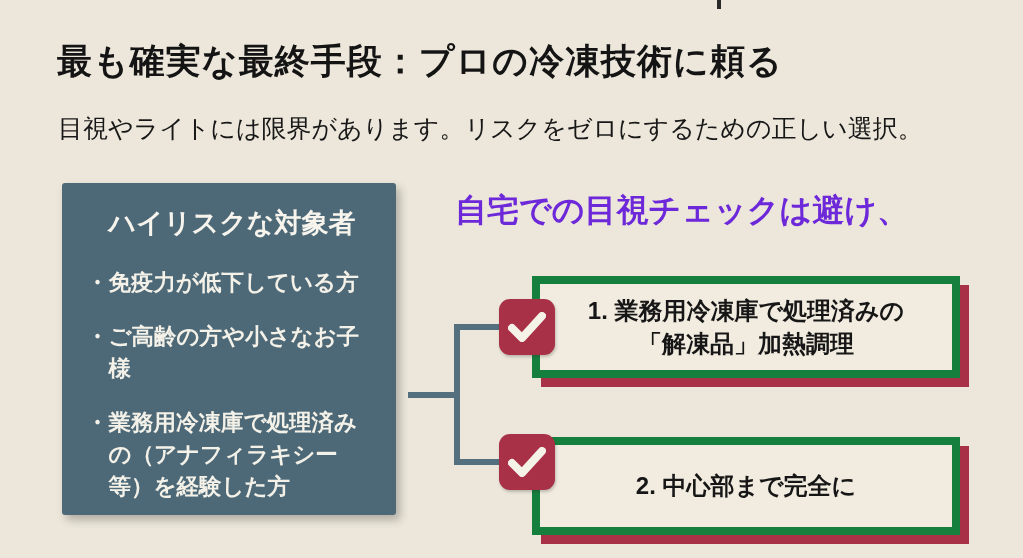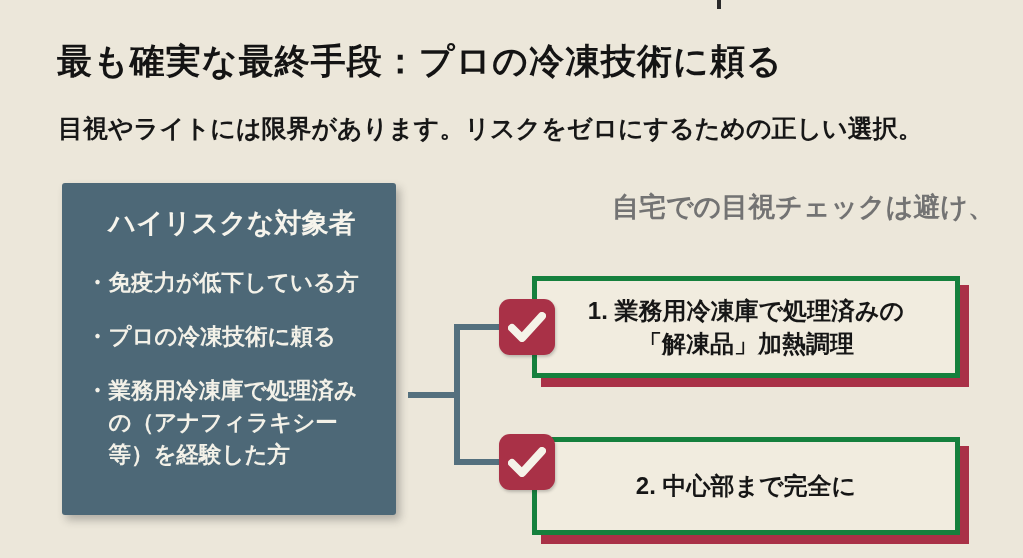--- a/index.html
+++ b/index.html
@@ -21,21 +21,21 @@
   
   .title{
     position:absolute;left:57px;top:40px;width:920px;
     font-family:"Liberation Serif","DejaVu Serif",serif;
     font-weight:700;font-size:35px;line-height:1.25;
     color:#141414;letter-spacing:1px;
     white-space:nowrap;
   }
   .subtitle{
     position:absolute;left:58px;top:112px;width:930px;
-    font-weight:700;font-size:25px;color:#171717;
+    font-weight:400;font-size:25px;color:#171717;
     white-space:nowrap;
   }
   
   .risk-panel{
     position:absolute;left:62px;top:183px;width:334px;height:332px;
     background:#4d6877;
     border-radius:3px;
     box-shadow:4px 5px 8px rgba(40,40,40,0.30);
     color:#f3f1e8;
     box-sizing:border-box;
@@ -50,33 +50,33 @@
   .risk-bullet{
     display:flex;
     font-weight:700;font-size:22.5px;line-height:1.42;
     margin-bottom:22px;
     color:#f3f1e8;
   }
   .risk-bullet .dot{flex:0 0 20px;}
   
   .instruction{
     position:absolute;left:455px;top:188px;width:540px;
-    font-weight:700;font-size:27px;line-height:1.42;color:#737373;text-align:right;
+    font-weight:700;font-size:32px;line-height:1.42;color:#6d28d9;
   }
   
   .conn{position:absolute;background:#54707e;}
   .conn-stub   {left:408px;top:392px;width:50px;height:6px;}
   .conn-spine  {left:454px;top:324px;width:6px;height:141px;}
   .conn-branch1{left:454px;top:324px;width:52px;height:6px;}
   .conn-branch2{left:454px;top:459px;width:52px;height:6px;}
   
   .option-box{
     position:absolute;left:532px;width:428px;
     background:#f1ecdf;
-    border:5px solid #15803d;
+    border:8px solid #15803d;
     box-sizing:border-box;
     box-shadow:9px 9px 0 0 #a93147;
     display:flex;flex-direction:column;
     justify-content:center;align-items:center;
     text-align:center;
     font-weight:700;font-size:24px;line-height:1.38;color:#161616;
   }
   .option-1{top:276px;height:102px;}
   .option-2{top:405px;height:98px;margin-top:32px;}
   
@@ -103,21 +103,21 @@
 
   <div class="risk-panel">
     <div class="risk-title">ハイリスクな対象者</div>
 
     <div class="risk-bullet">
       <span class="dot">・</span>
       <span>免疫力が低下している方</span>
     </div>
     <div class="risk-bullet">
       <span class="dot">・</span>
-      <span>プロの冷凍技術に頼る</span>
+      <span>ご高齢の方や小さなお子様</span>
     </div>
     <div class="risk-bullet">
       <span class="dot">・</span>
       <span>業務用冷凍庫で処理済みの（アナフィラキシー等）を経験した方</span>
     </div>
   </div>
 
   <div class="instruction">
     <div>自宅での目視チェックは避け、</div>
   </div>

